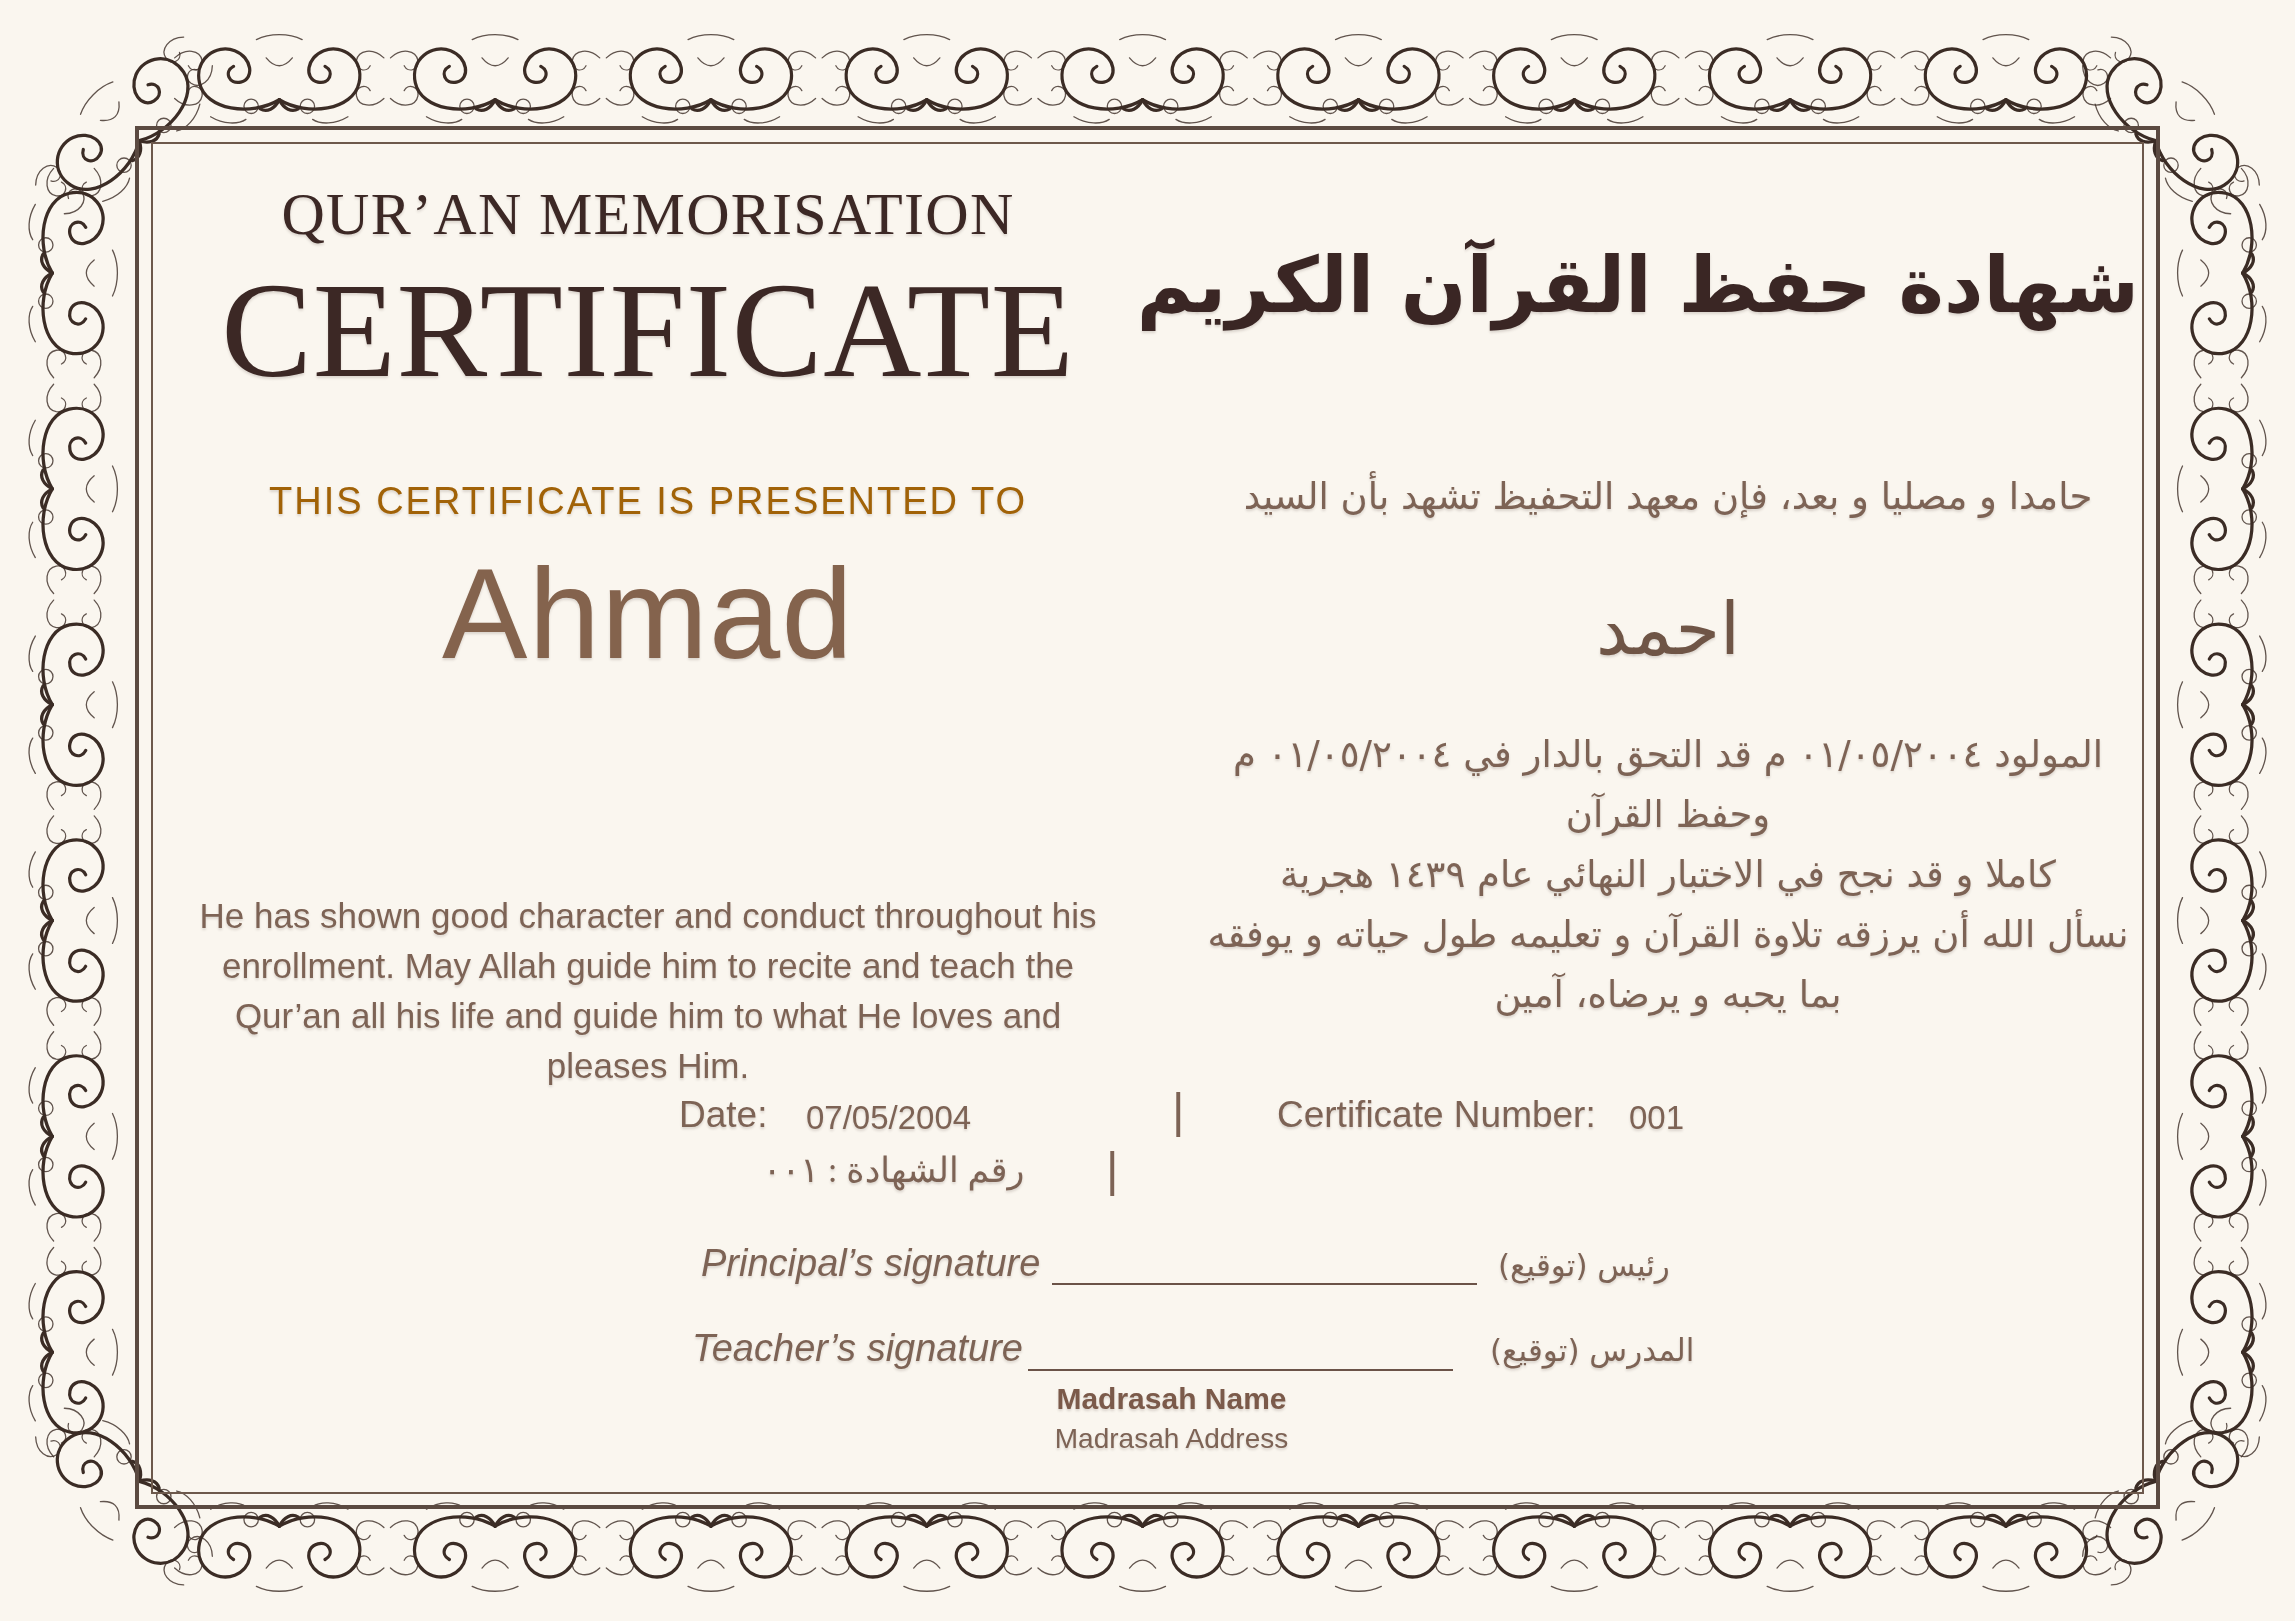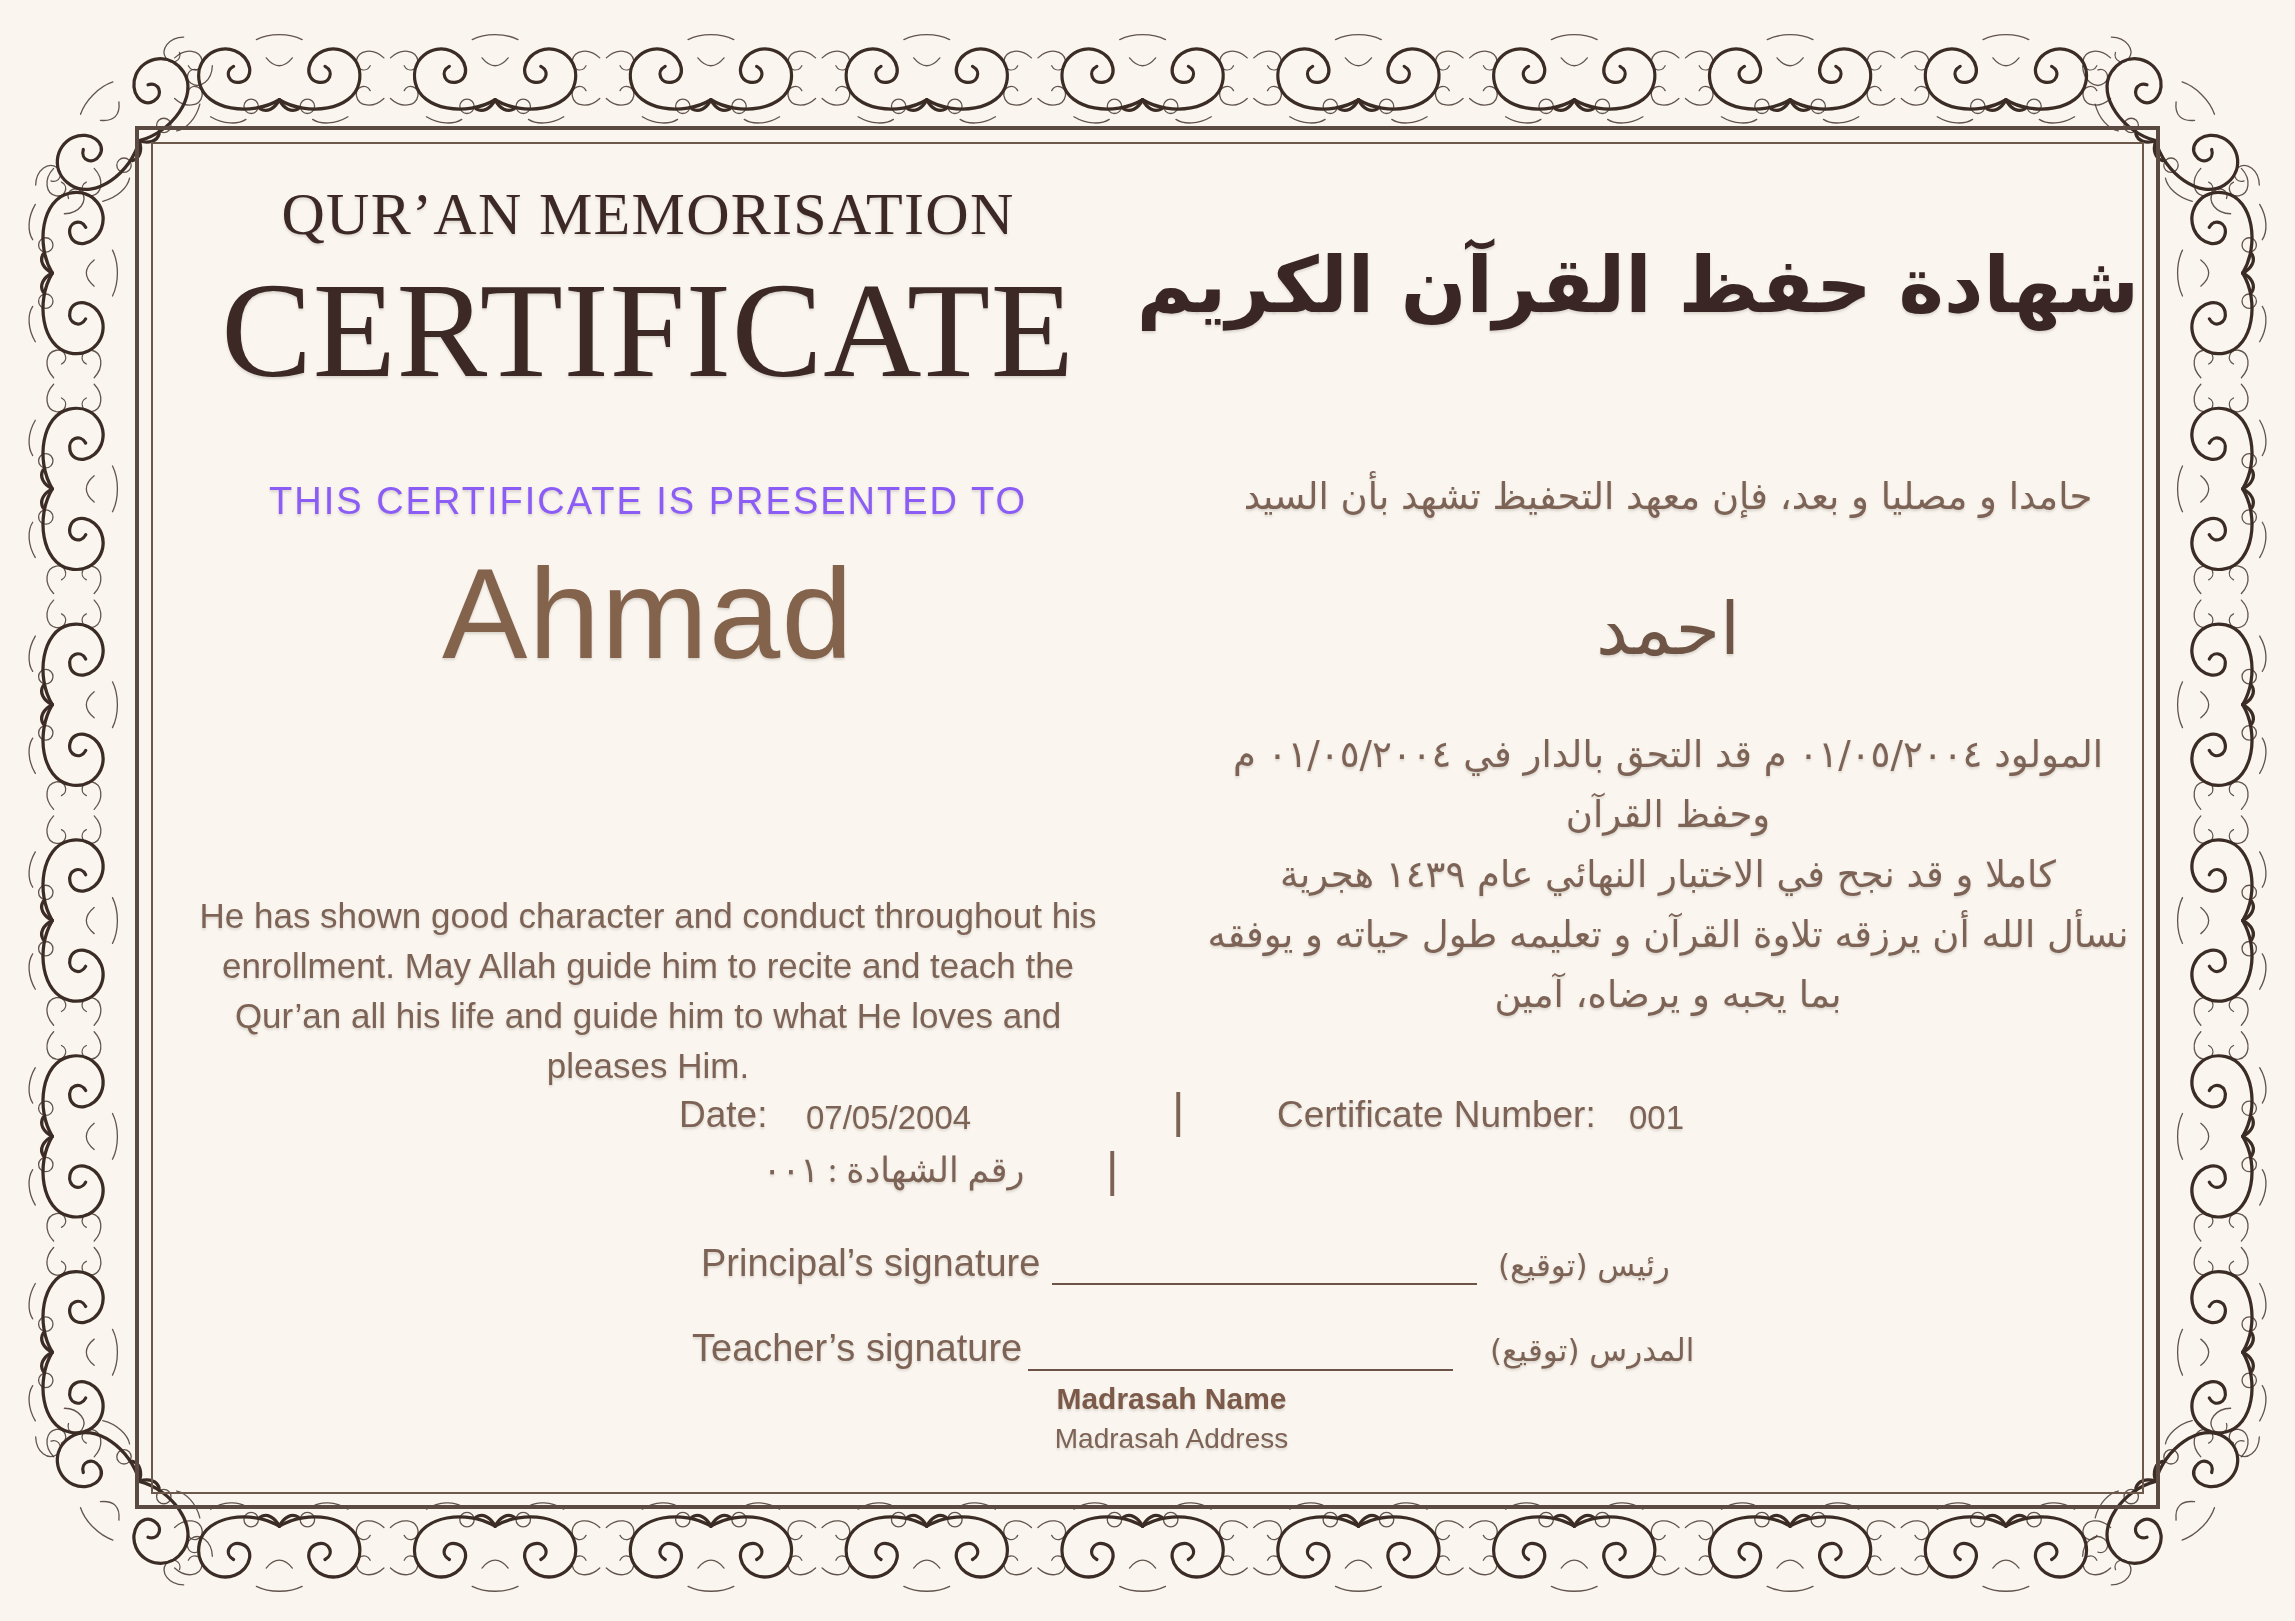--- a/index.html
+++ b/index.html
@@ -16,39 +16,39 @@
   .abs{position:absolute;}
   .ctr{text-align:center;}
   .soft{text-shadow:0 2px 2.6px rgba(59,40,32,.16);}
 
   .title-en{left:164px; top:169px; width:968px; color:#3c2825; font-family:"Liberation Serif", serif;}
   .title-en-1{font-size:60px; letter-spacing:1.3px; line-height:90px; white-space:nowrap;}
   .title-en-2{font-size:136px; letter-spacing:0.7px; line-height:143px; white-space:nowrap;}
   .title-ar{left:1197px; top:208px; width:942px; font-size:77px; font-weight:bold;
             color:#3a2624; font-family:"DejaVu Sans", sans-serif; white-space:nowrap;margin-top:33px;}
 
-  .presented{left:164px; top:480px; width:968px; font-size:38px; letter-spacing:2px; color:#8b5cf6;}
+  .presented{left:164px; top:480px; width:968px; font-size:38px; letter-spacing:2px; color:#a16207;}
   .name-en{left:164px; top:540px; width:968px; font-size:128px; color:#84634d; letter-spacing:1.3px;}
 
   .arabic{font-family:"DejaVu Sans", sans-serif; color:#7d6355;}
   .intro-ar{left:1197px; top:475px; width:942px; font-size:37px;}
   .name-ar{left:1197px; top:587px; width:942px; font-size:72px; color:#6f5546;}
 
   .para{left:177px; width:942px; font-size:35px; line-height:50px; color:#7d6355; margin:0;}
   .para1{top:734px;}
   .para2{top:891px;}
   .date-val{font-size:33px;}
   .para-ar{left:1197px; top:725px; width:942px; font-size:37px; line-height:60px;}
 
   .row-lbl{font-size:37px; color:#7d6355; white-space:nowrap;}
   .row-val{font-size:33px; color:#7d6355; white-space:nowrap;}
   .pipe{font-size:48px; color:#7d6355;}
   .ar-row{font-size:35px; white-space:nowrap;}
 
-  .sig-lbl{font-size:38px; color:#7d6355; white-space:nowrap;}
+  .sig-lbl{font-size:38px; color:#7d6355; white-space:nowrap;font-style:italic;}
   .sig-line{border-bottom:2.6px solid #6b5348; height:0;}
   .sig-ar{font-size:31px; white-space:nowrap;}
 
   .madrasah-name{left:190px; top:1382px; width:1963px; font-size:30px; font-weight:bold; color:#7b5a4a;}
   .madrasah-addr{left:190px; top:1423px; width:1963px; font-size:28px; color:#7d6355;}
 </style>
 </head>
 <body>
 
 <div class="page">

